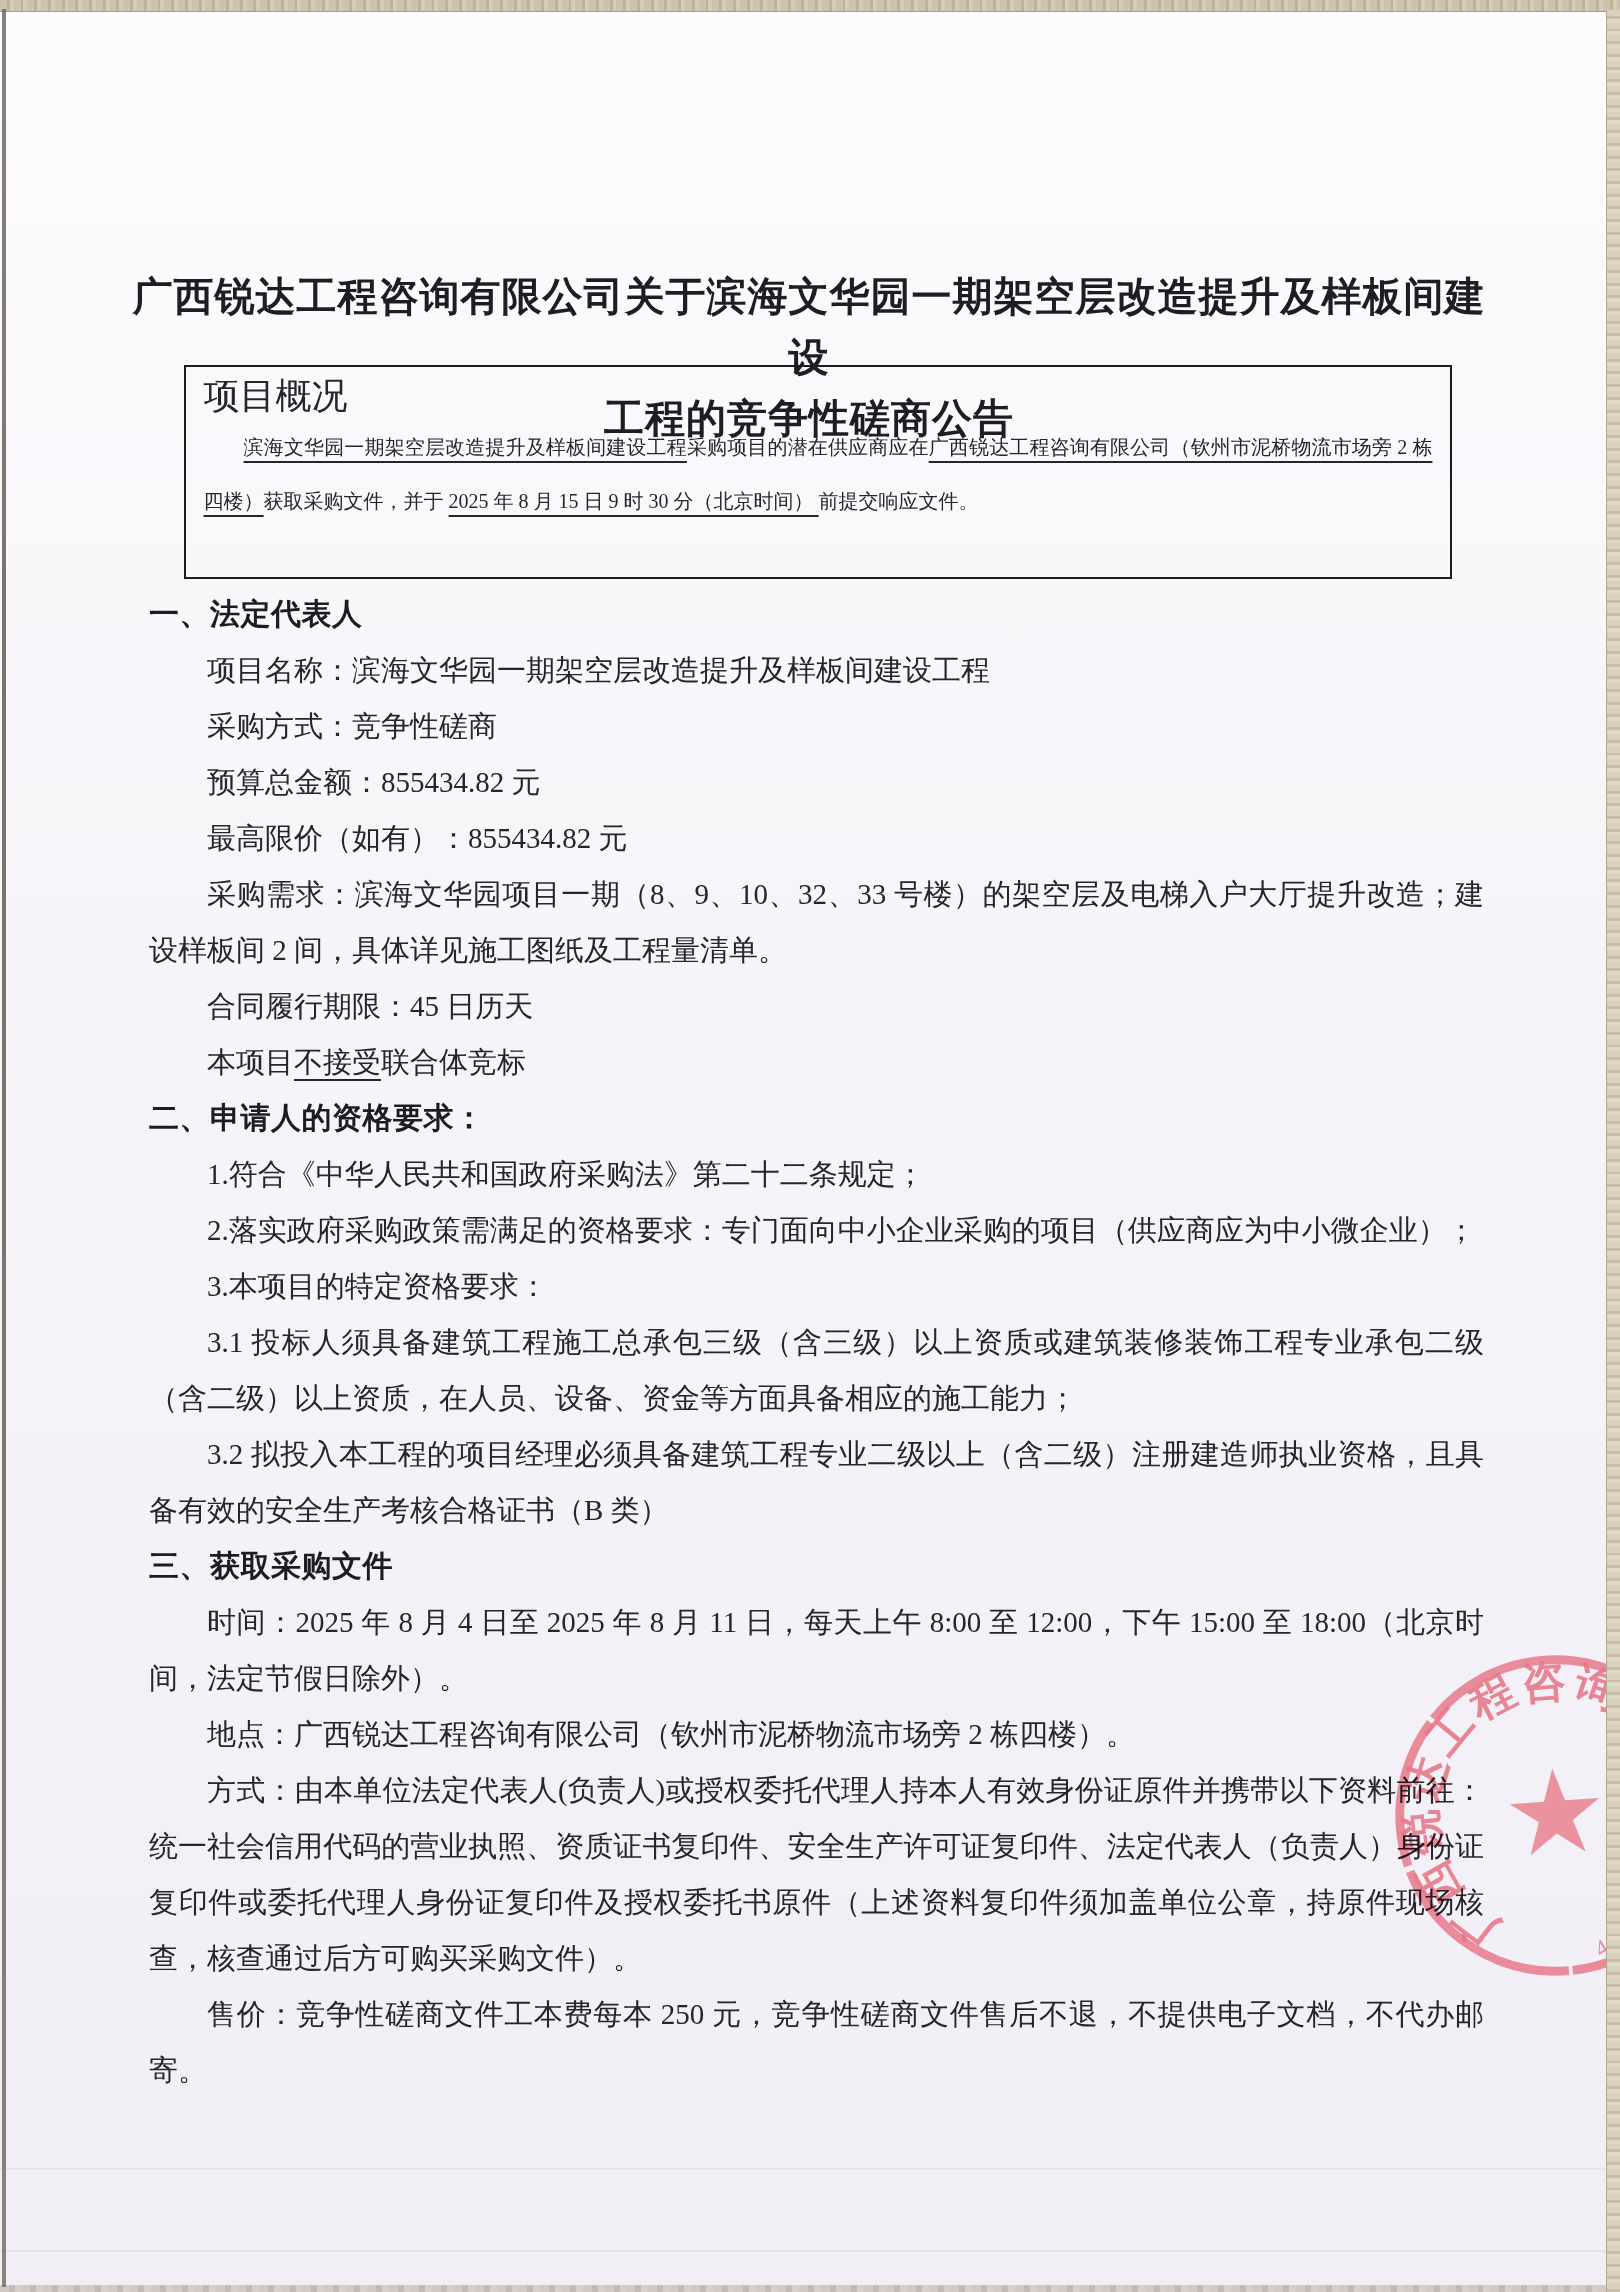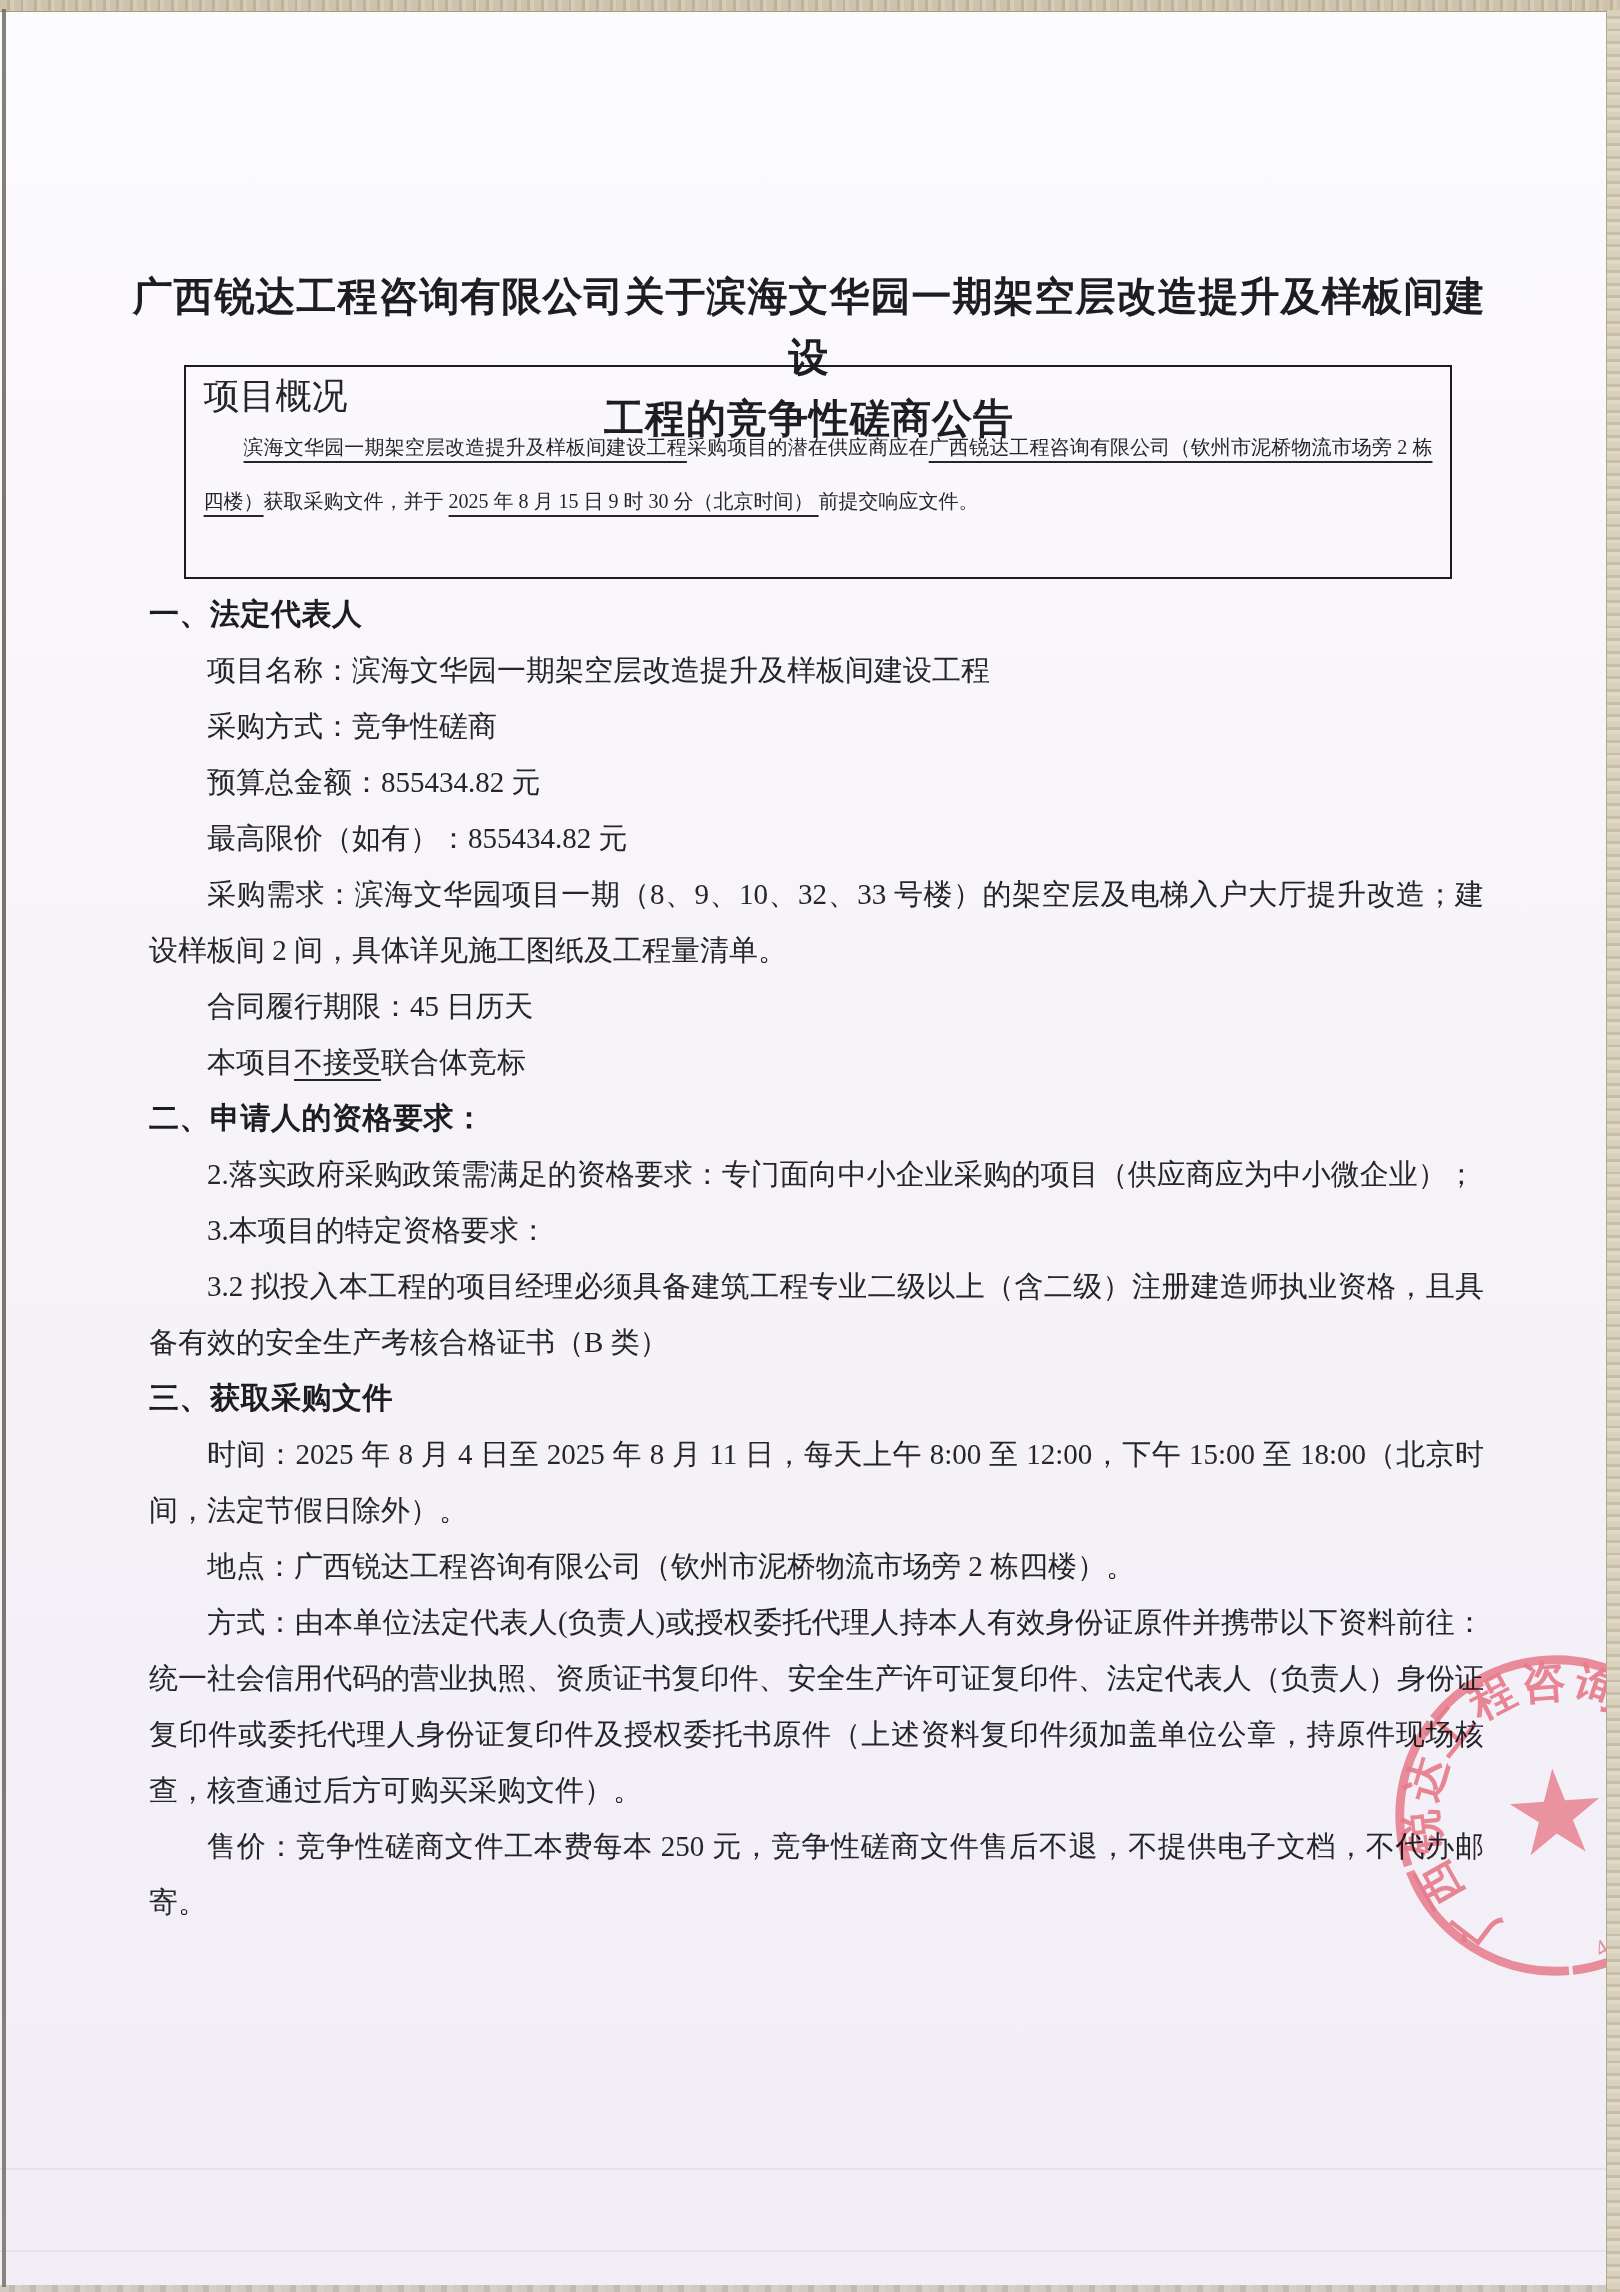--- a/index.html
+++ b/index.html
@@ -98,22 +98,24 @@
     <div class="doc-body">
         <div class="block heading">一、法定代表人</div>
         <div class="block para">项目名称：滨海文华园一期架空层改造提升及样板间建设工程</div>
         <div class="block para">采购方式：竞争性磋商</div>
         <div class="block para">预算总金额：855434.82 元</div>
         <div class="block para">最高限价（如有）：855434.82 元</div>
         <div class="block para">采购需求：滨海文华园项目一期（8、9、10、32、33 号楼）的架空层及电梯入户大厅提升改造；建设样板间 2 间，具体详见施工图纸及工程量清单。</div>
         <div class="block para">合同履行期限：45 日历天</div>
         <div class="block para"><span>本项目</span><span class="u">不接受</span><span>联合体竞标</span></div>
         <div class="block heading">二、申请人的资格要求：</div>
+        <div class="block para">1.符合《中华人民共和国政府采购法》第二十二条规定；</div>
         <div class="block para">2.落实政府采购政策需满足的资格要求：专门面向中小企业采购的项目（供应商应为中小微企业）；</div>
         <div class="block para">3.本项目的特定资格要求：</div>
+        <div class="block para">3.1 投标人须具备建筑工程施工总承包三级（含三级）以上资质或建筑装修装饰工程专业承包二级（含二级）以上资质，在人员、设备、资金等方面具备相应的施工能力；</div>
         <div class="block para">3.2 拟投入本工程的项目经理必须具备建筑工程专业二级以上（含二级）注册建造师执业资格，且具备有效的安全生产考核合格证书（B 类）</div>
         <div class="block heading">三、获取采购文件</div>
         <div class="block para">时间：2025 年 8 月 4 日至 2025 年 8 月 11 日，每天上午 8:00 至 12:00，下午 15:00 至 18:00（北京时间，法定节假日除外）。</div>
         <div class="block para">地点：广西锐达工程咨询有限公司（钦州市泥桥物流市场旁 2 栋四楼）。</div>
         <div class="block para">方式：由本单位法定代表人(负责人)或授权委托代理人持本人有效身份证原件并携带以下资料前往：统一社会信用代码的营业执照、资质证书复印件、安全生产许可证复印件、法定代表人（负责人）身份证复印件或委托代理人身份证复印件及授权委托书原件（上述资料复印件须加盖单位公章，持原件现场核查，核查通过后方可购买采购文件）。</div>
         <div class="block para">售价：竞争性磋商文件工本费每本 250 元，竞争性磋商文件售后不退，不提供电子文档，不代办邮寄。</div>
       </div>
 
     <div class="stamp">
       <svg width="333" height="333" viewBox="0 0 340 340">

